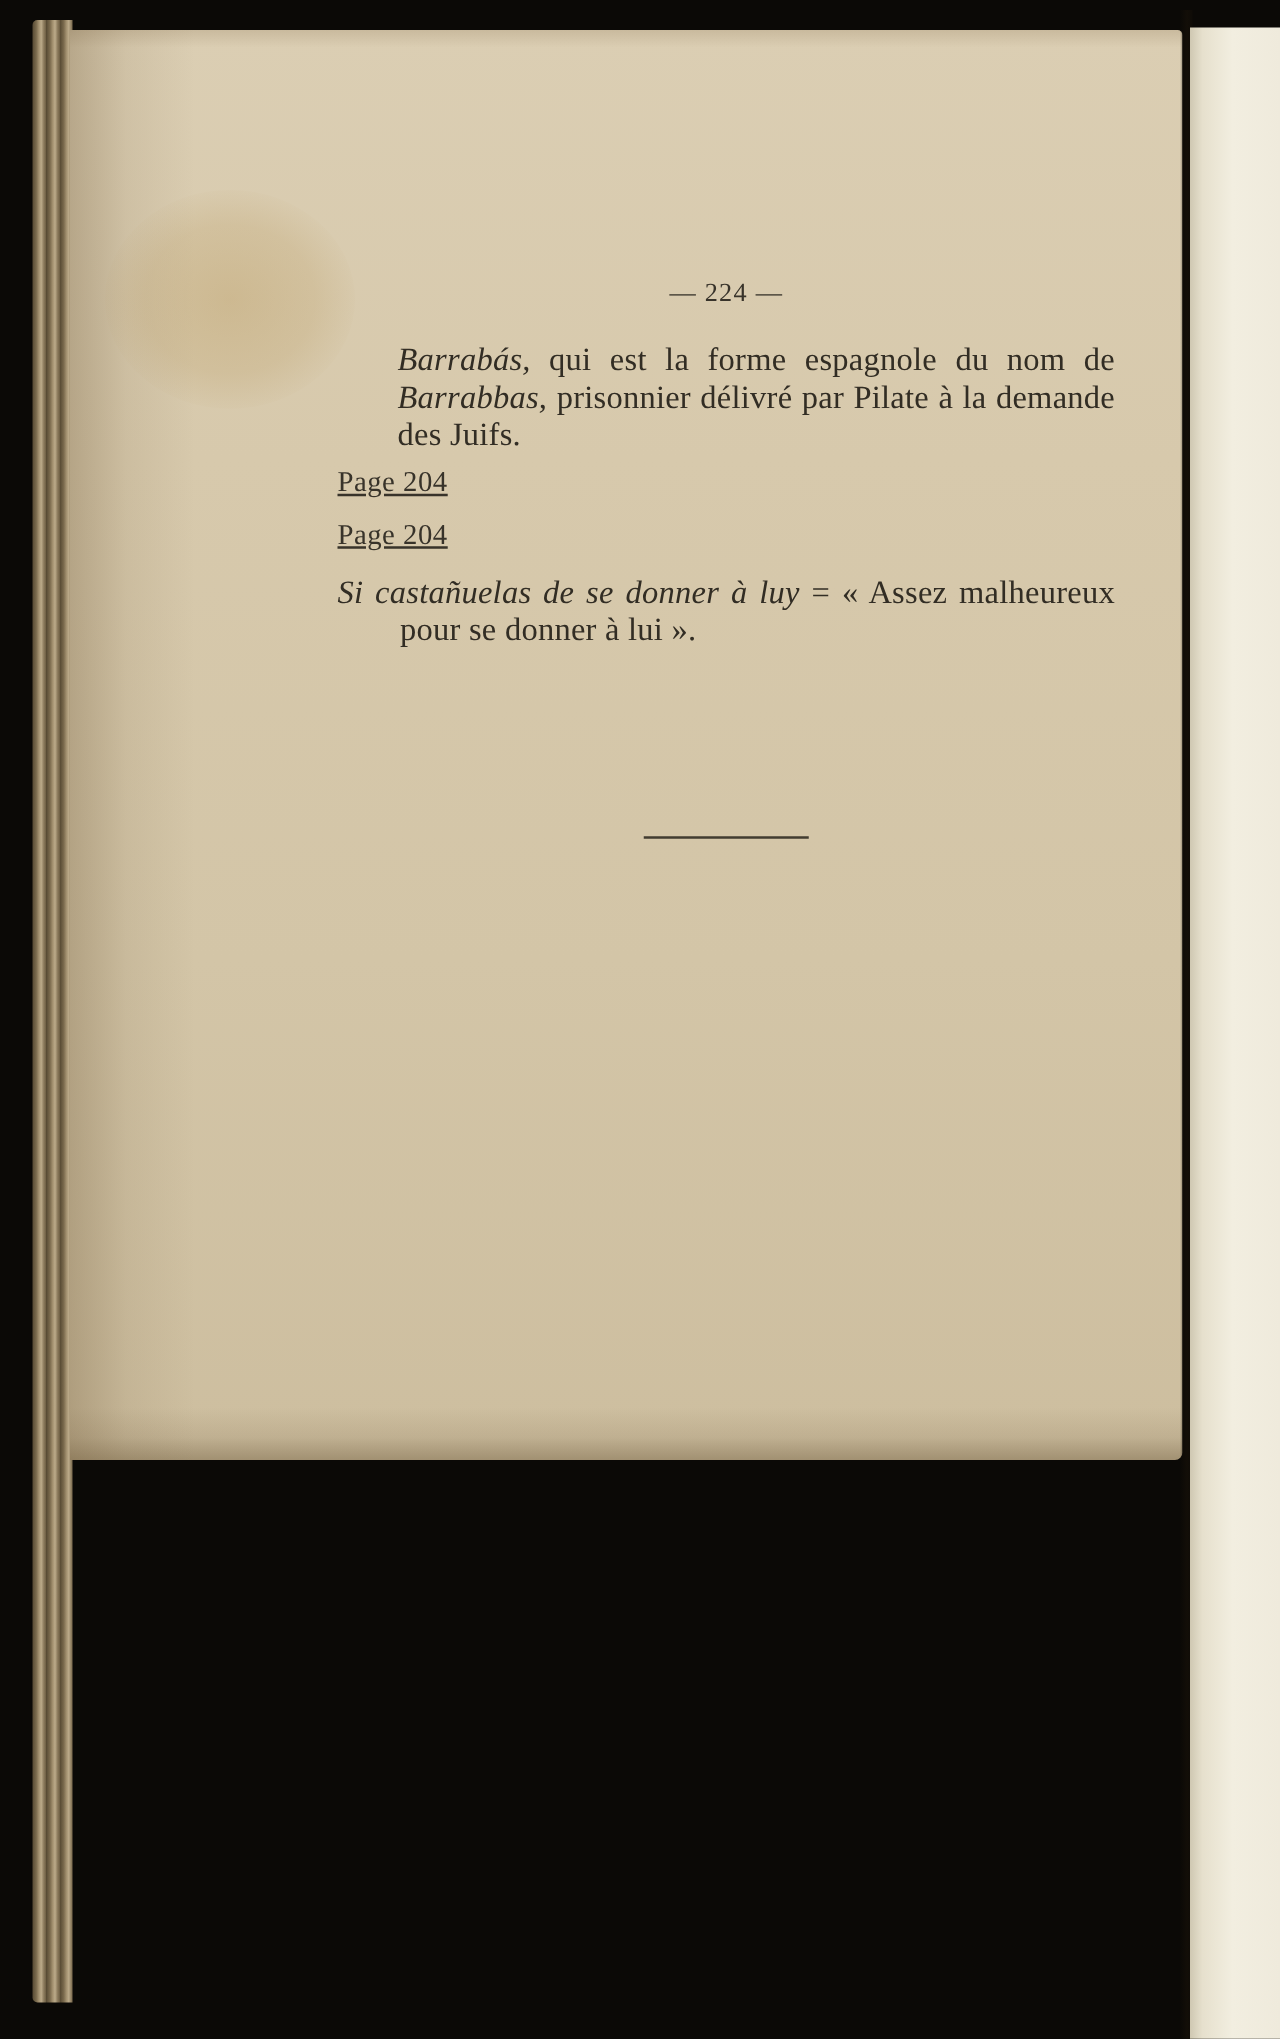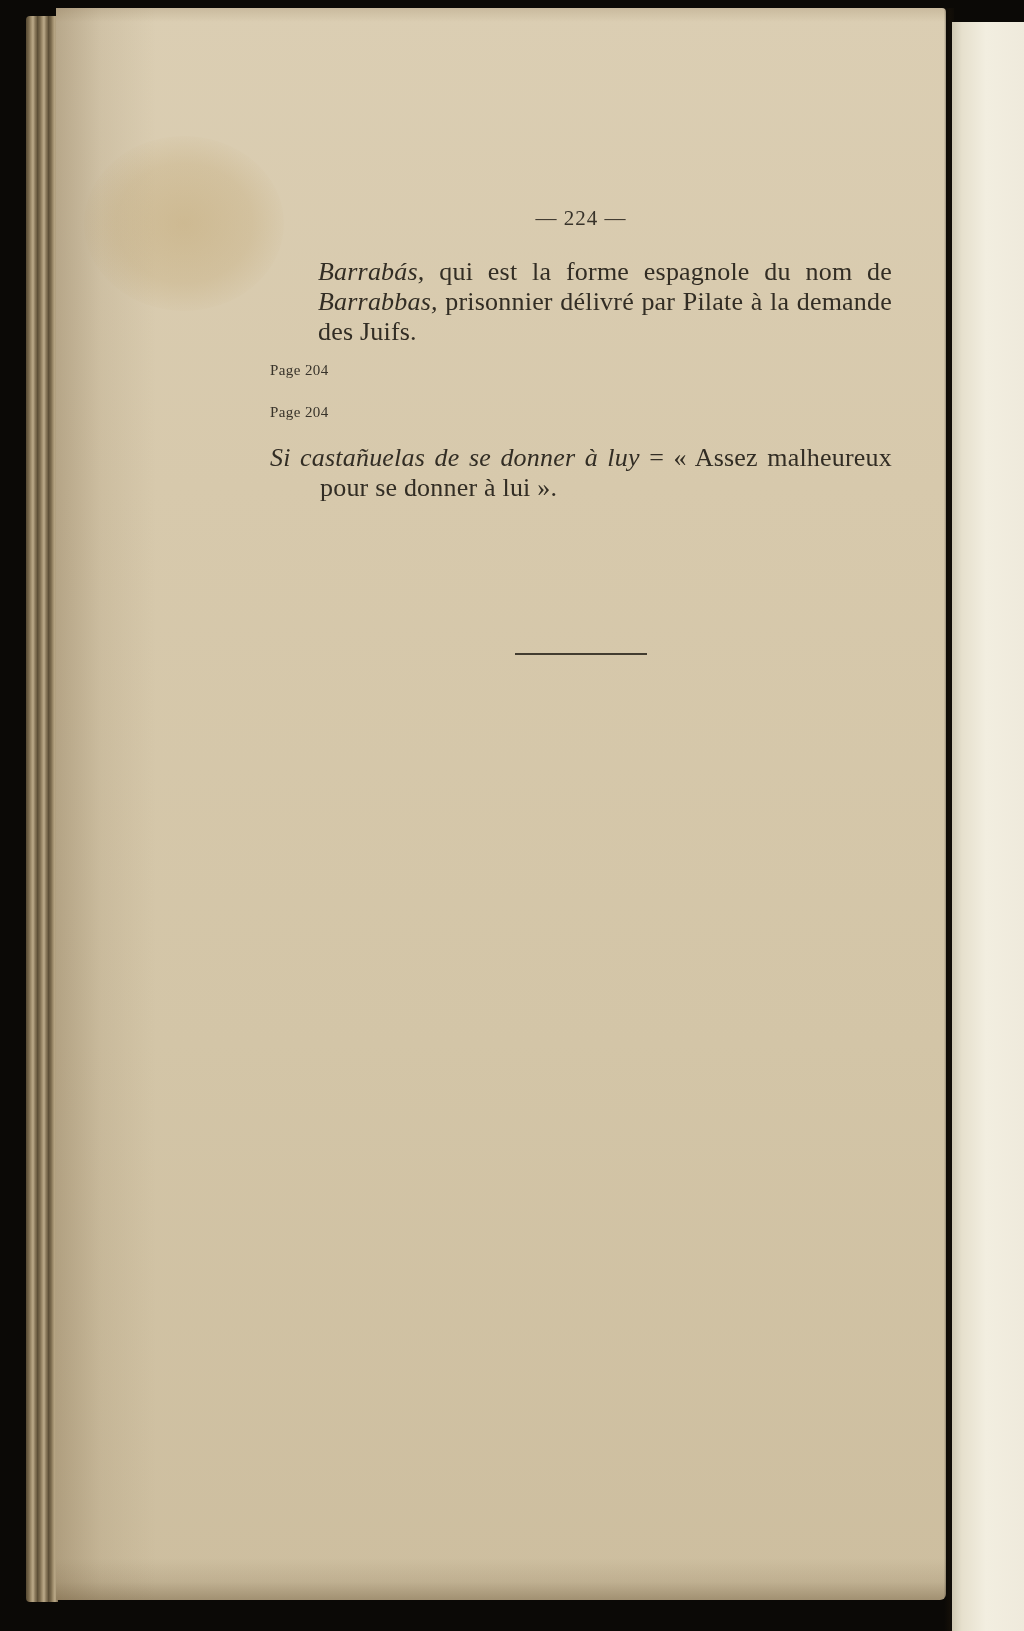--- a/index.html
+++ b/index.html
@@ -18,22 +18,22 @@
     width: 32px; height: 1586px;
     background: repeating-linear-gradient(90deg,
       #574a33 0px, #7a6a4d 3px, #a08e6d 5px,
       #bcab8a 7px, #8d7c5e 9px, #6b5c41 11px);
     border-radius: 4px 0 0 4px;
   }
 
   
   .page {
     position: absolute;
-    left: 56px; top: 8px;
-    width: 890px; height: 1592px;
+    left: 56px; top: 24px;
+    width: 890px; height: 1144px;
     background:
       linear-gradient(90deg, rgba(110,88,55,0.32) 0px, rgba(110,88,55,0.10) 45px, rgba(110,88,55,0) 100px),
       linear-gradient(0deg, rgba(90,70,40,0.38) 0px, rgba(90,70,40,0.12) 18px, rgba(90,70,40,0) 42px),
       linear-gradient(180deg, rgba(120,95,60,0.18) 0px, rgba(120,95,60,0) 14px),
       linear-gradient(180deg, #dbceb3 0%, #d7c9ac 30%, #d3c5a7 65%, #cdbe9f 100%);
     border-radius: 0 4px 6px 0;
   }
 
   .stain {
     position: absolute;
@@ -70,25 +70,26 @@
     text-indent: -50px;
     margin-bottom: 12px;
   }
   .entry.continuation {
     text-indent: 0;
     padding-left: 48px;
   }
   .entry .it { font-style: italic; }
 
   .page-ref {
-    font-size: 15px;
+    font-size: 23px;
     line-height: 22px;
     letter-spacing: 0.4px;
     margin: 12px 0 20px 0;
     color: #38332a;
+    text-decoration: underline;
   }
 
   .rule {
     width: 132px;
     height: 2px;
     background: #423c30;
     margin: 150px auto 0 auto;
   }
 
   

